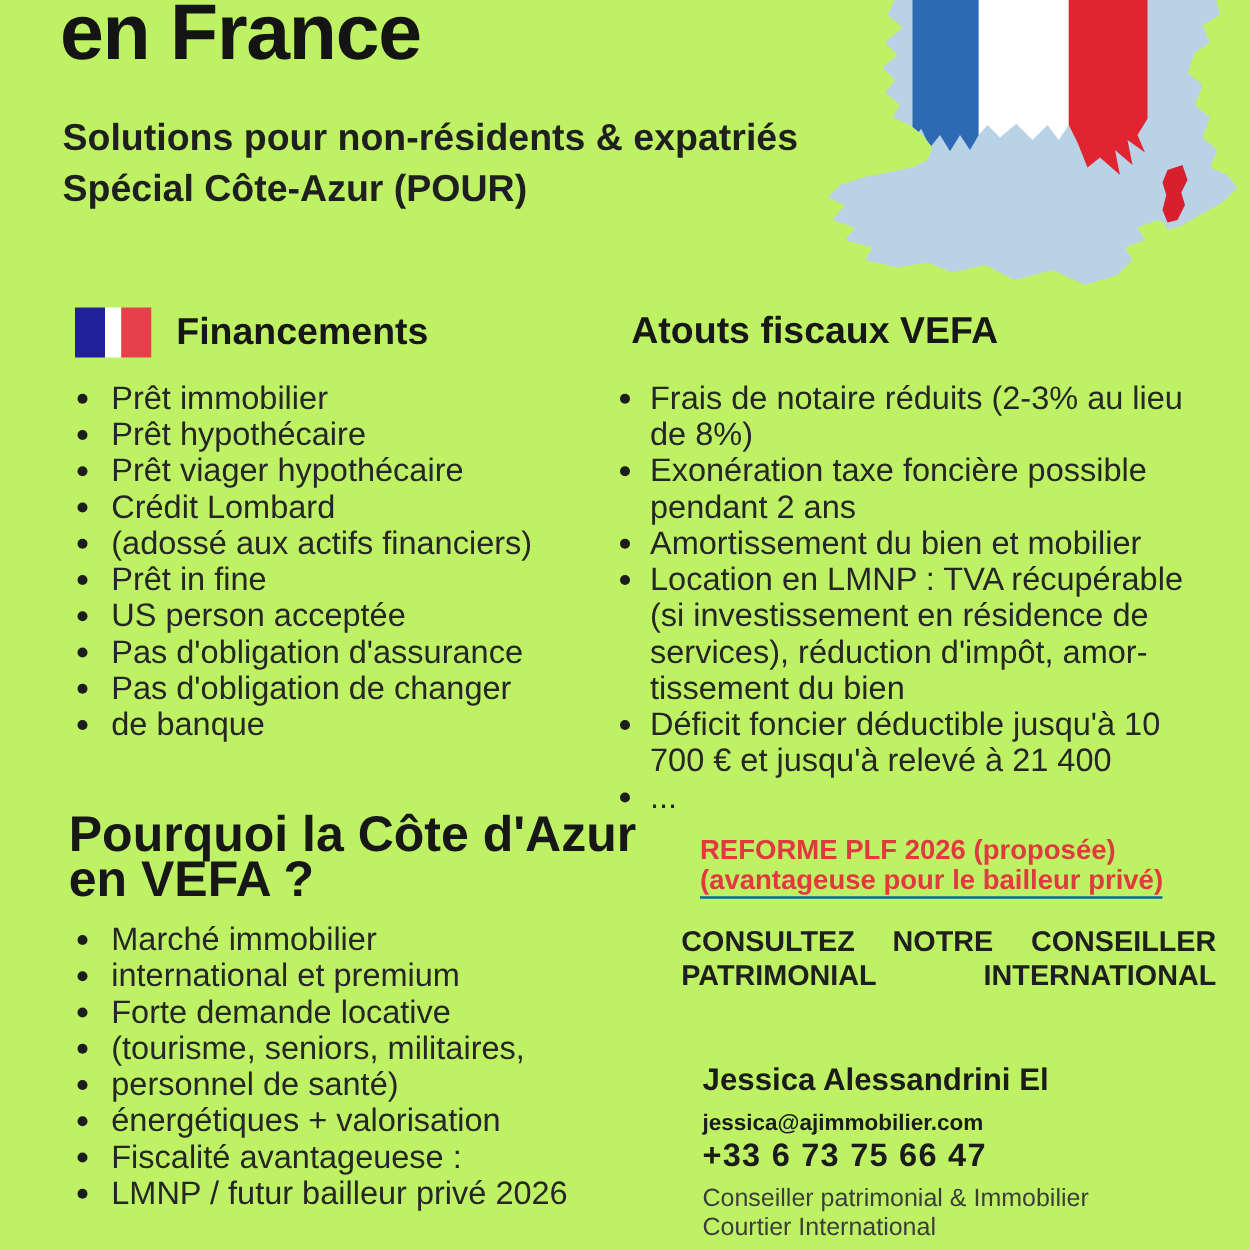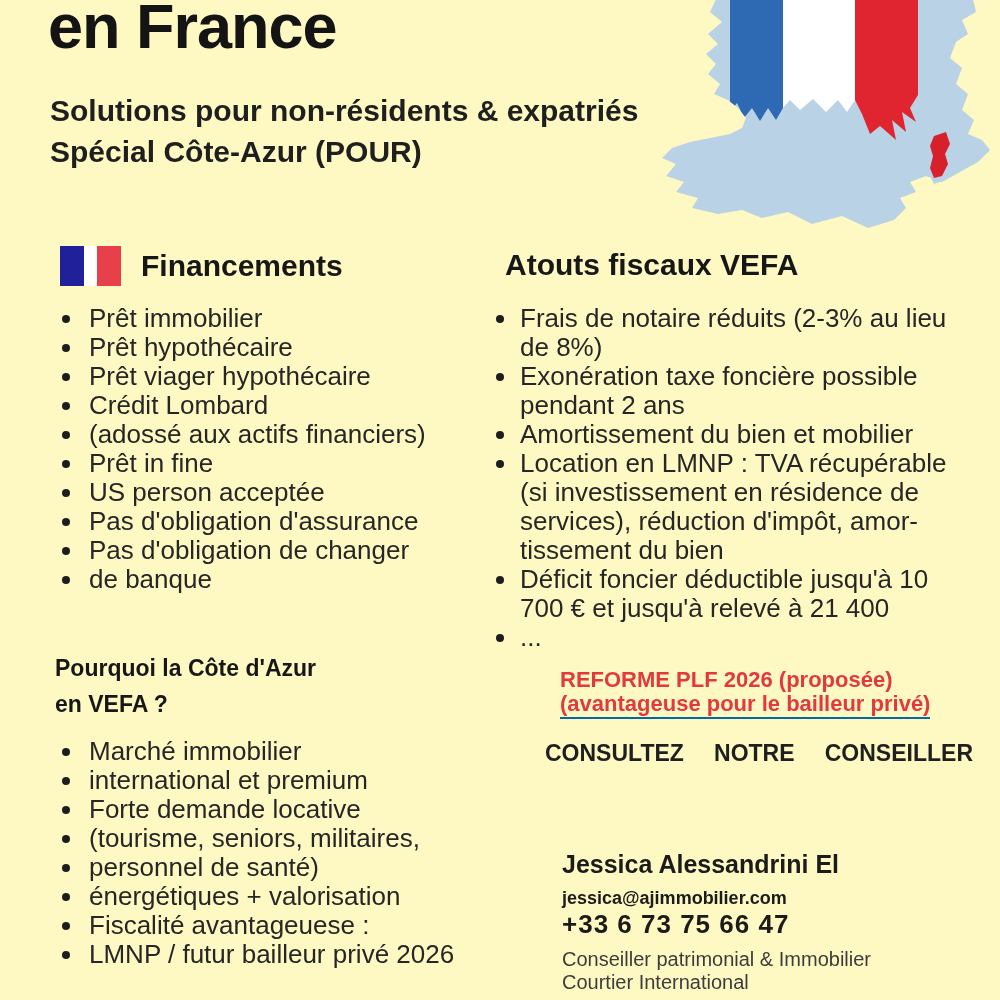--- a/index.html
+++ b/index.html
@@ -1,18 +1,18 @@
 <!DOCTYPE html>
 <html><head>
 <meta charset="utf-8">
 <style>
   * { margin:0; padding:0; box-sizing:border-box; }
   html,body { width:1000px; height:1000px; background:#ffffff; overflow:hidden;
               font-family:"Liberation Sans", sans-serif; color:#1c1c1c; }
-  .page { position:relative; width:1000px; height:1000px; background:#fef9c3; }
+  .page { position:relative; width:1000px; height:1000px; background:#bef264; }
 
   .title { position:absolute; left:48px; top:-10px; font-size:63px; font-weight:bold;
            letter-spacing:-1px; color:#141414; z-index:2; }
   .subtitle { position:absolute; left:50px; top:90px; font-size:30px; font-weight:bold;
               color:#1f1f1f; line-height:41px; z-index:2; }
 
   .map-svg { position:absolute; left:650px; top:0; width:350px; height:235px; z-index:1; }
 
   .fin-head { position:absolute; left:60px; top:246px; display:flex; align-items:center; z-index:2; }
   .flag { display:flex; margin-right:20px; }
@@ -27,21 +27,21 @@
   .blist { position:absolute; font-size:26px; line-height:29px; color:#262626; z-index:2; }
   .blist li { display:flex; white-space:nowrap; }
   .blist li::before { content:""; flex:none; width:8px; height:8px; border-radius:50%;
                       background:#1d1d1d; margin:11px 19px 0 0; }
   .fin-list { left:62px; top:304px; }
   .pq-list  { left:62px; top:737px; }
   .at-list  { left:496px; top:304px; }
   .at-list li::before { margin-right:16px; }
   .at-list .lines div { white-space:nowrap; }
 
-  .pq-head { position:absolute; left:55px; top:650px; font-size:23px; font-weight:bold;
+  .pq-head { position:absolute; left:55px; top:650px; font-size:40px; font-weight:bold;
              line-height:36px; color:#171717; z-index:2; }
 
   .reforme { position:absolute; left:560px; top:668px; font-size:22px; font-weight:bold;
              color:#e23940; line-height:24px; z-index:2; }
   .reforme .u { display:inline-block; border-bottom:2px solid #0369a1; padding-bottom:1px; }
 
   .consult { position:absolute; left:545px; top:740px; width:428px; font-size:23px;
              font-weight:bold; color:#1f1f1f; line-height:27px; z-index:2; }
   .consult .just { text-align:justify; text-align-last:justify; }
 
@@ -194,20 +194,21 @@
       </li>
   </ul>
 
   <div class="reforme">
     <div>REFORME PLF 2026 (proposée)</div>
     <div><span class="u">(avantageuse pour le bailleur privé)</span></div>
   </div>
 
   <div class="consult">
     <div class="just">CONSULTEZ NOTRE CONSEILLER</div>
+    <div class="just">PATRIMONIAL INTERNATIONAL</div>
   </div>
 
   <div class="contact">
     <div class="name">Jessica Alessandrini El</div>
     <div class="email">jessica@ajimmobilier.com</div>
     <div class="phone">+33 6 73 75 66 47</div>
     <div class="role">Conseiller patrimonial &amp; Immobilier</div>
     <div class="role">Courtier International</div>
   </div>
 

